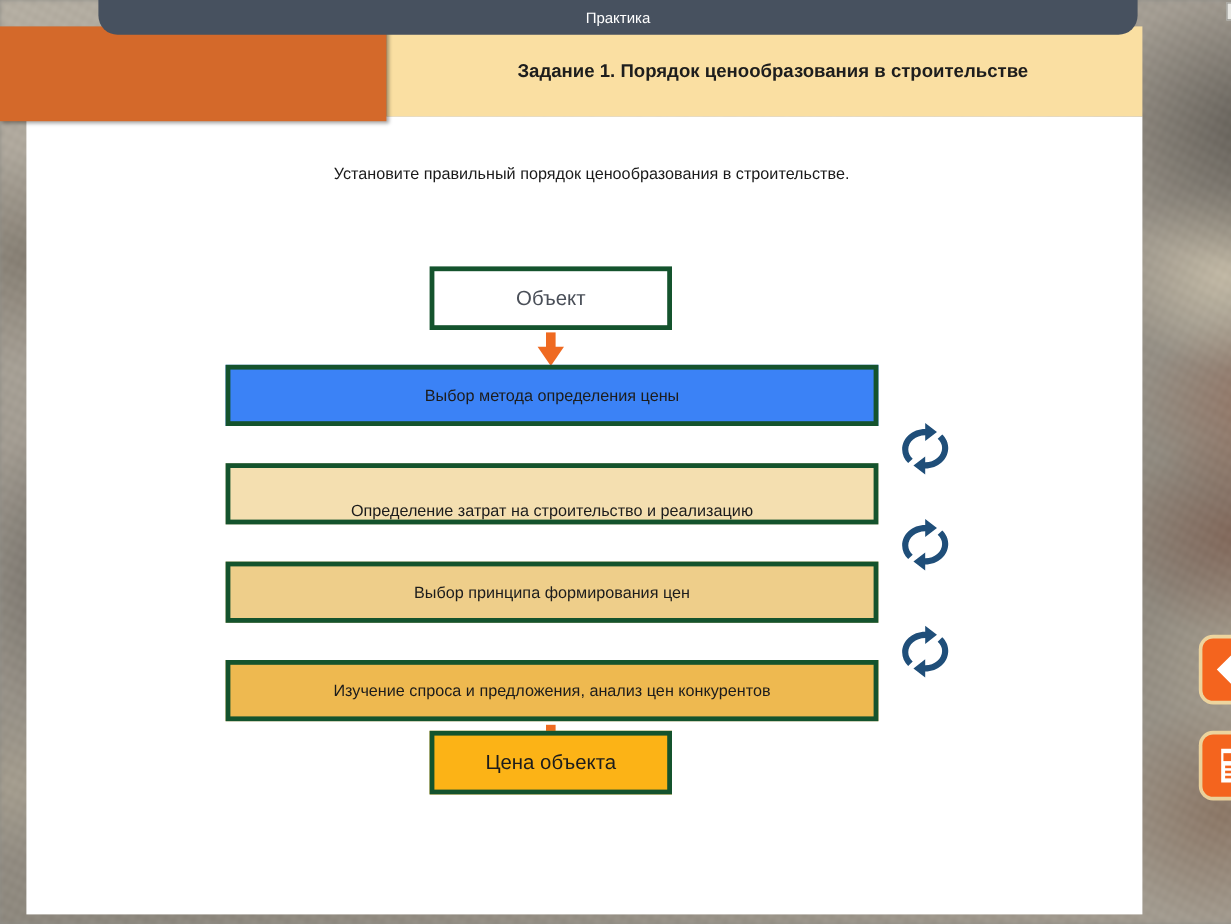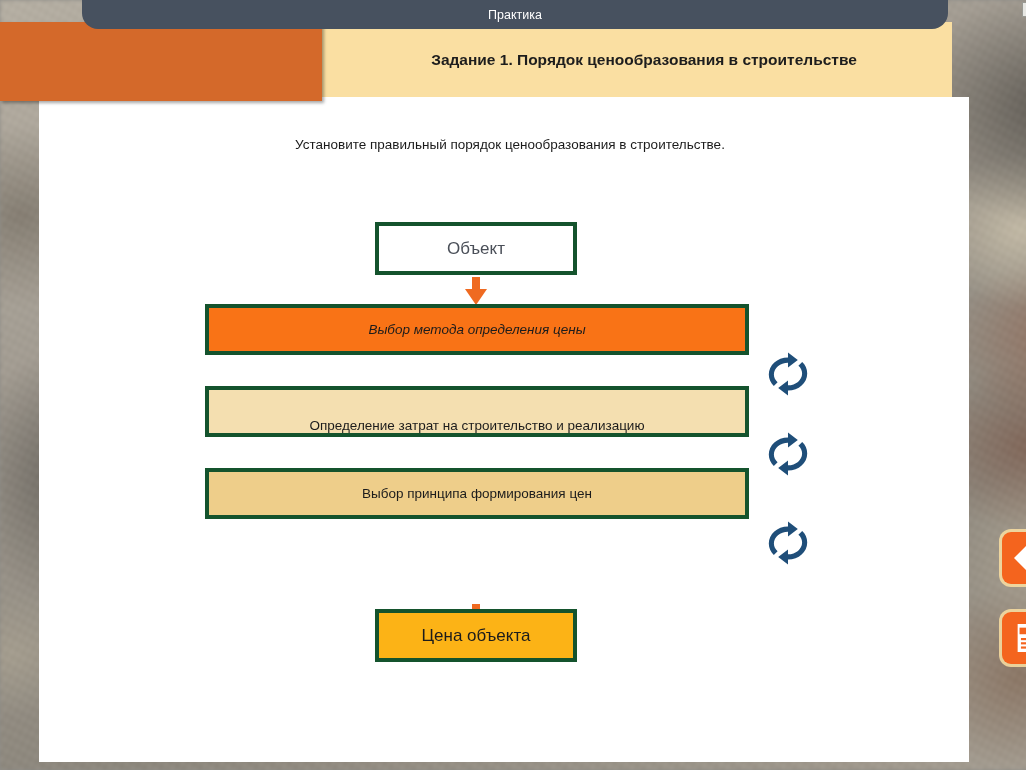--- a/index.html
+++ b/index.html
@@ -128,21 +128,20 @@
     padding-left: 14px;
   }
 
   
   .page {
     position: absolute;
     left: 22px; top: 97px;
     width: 930px; height: 665px;
     background: #ffffff;
     z-index: 20;
-    margin-left: 17px;
   }
 
   .prompt {
     position: absolute;
     left: 0; top: 40px;
     width: 930px;
     text-align: center;
     font-size: 13.5px;
     color: #1b1b1b;
     padding-left: 6px;
@@ -262,32 +261,35 @@
 
       <div class="node node-top" style="background: rgb(255, 255, 255);">
         <span>Объект</span>
       </div>
 
       <div class="arrow-down" style="left:426px; top:180px;">
         <div class="shaft"></div>
           <div class="head"></div>
       </div>
 
-      <div class="node node-step" style="top: 207px; background: #f97316; font-style: italic;" id="step0">
+      <div class="node node-step" style="top: 207px; background: #3b82f6;" id="step0">
         <span>Выбор метода определения цены</span>
       </div>
 
       <div class="node node-step" style="top: 289px; background: rgb(244, 223, 176); align-items: flex-end;" id="step1">
         <span>Определение затрат на строительство и реализацию</span>
       </div>
 
       <div class="node node-step" style="top: 371px; background: rgb(238, 206, 138);" id="step2">
         <span>Выбор принципа формирования цен</span>
       </div>
 
+      <div class="node node-step" style="top: 453px; background: rgb(238, 185, 80);" id="step3">
+        <span>Изучение спроса и предложения, анализ цен конкурентов</span>
+      </div>
 
       <div class="arrow-down" style="left:426px; top:507px;">
         <div class="shaft"></div>
           <div class="head"></div>
       </div>
 
       <div class="node node-bottom" style="background: rgb(252, 179, 22);">
         <span>Цена объекта</span>
       </div>
 

